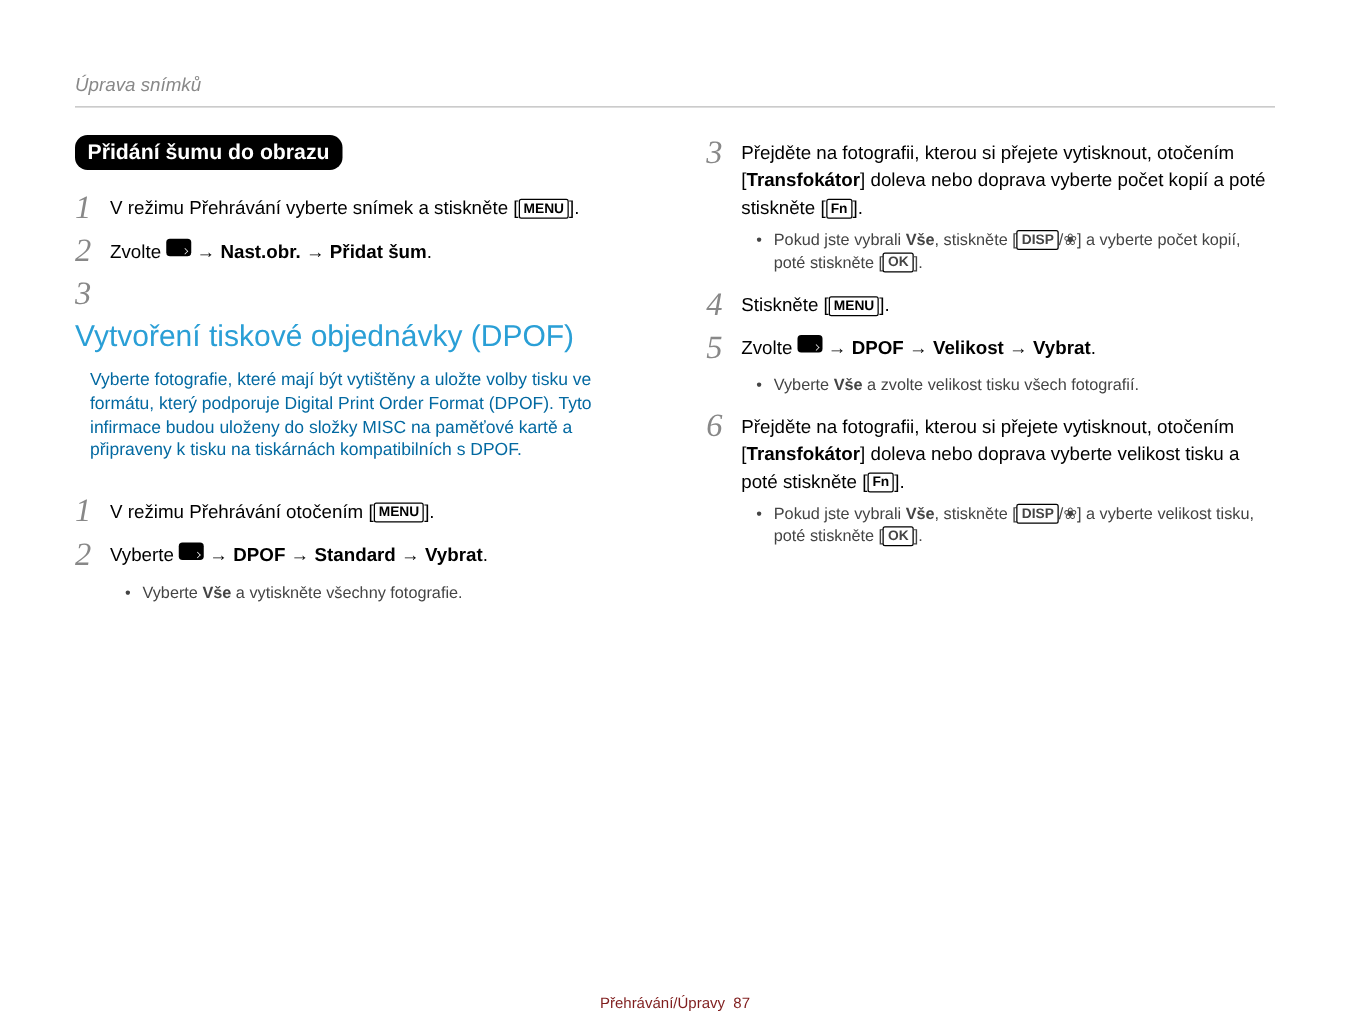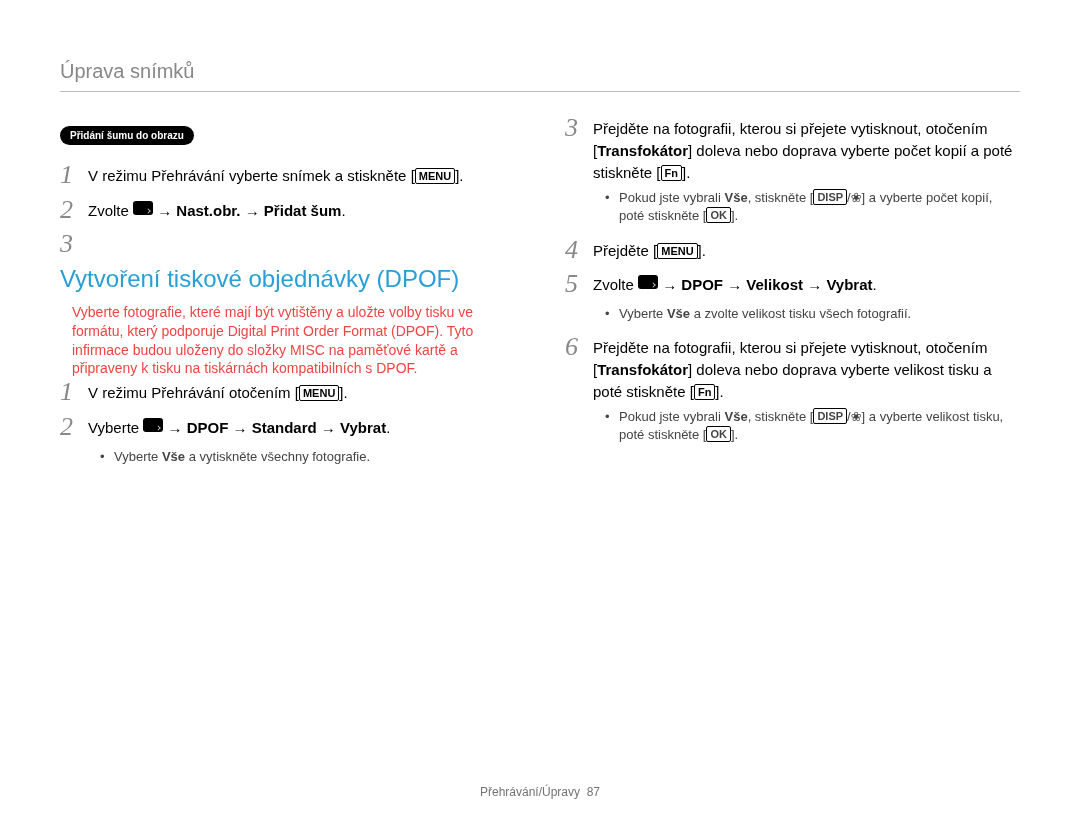--- a/index.html
+++ b/index.html
@@ -6,41 +6,41 @@
   body {
     width: 1080px;
     height: 815px;
     background: #fff;
     font-family: Arial, Helvetica, sans-serif;
     color: #000;
     padding: 60px 60px 20px 60px;
     position: relative;
   }
   .page-header {
-    font-size: 20px;
+    font-size: 15px;
     color: #888;
     padding-bottom: 8px;
     border-bottom: 1px solid #bbb;
     margin-bottom: 22px;
+    font-style: italic;
   }
   .columns {
     display: flex;
     gap: 50px;
   }
   .col { width: 50%; }
   .black-pill {
     display: inline-block;
     background: #000;
     color: #fff;
-    font-size: 10px;
+    font-size: 17px;
     font-weight: bold;
     padding: 4px 10px;
     border-radius: 10px;
     margin-bottom: 16px;
-    margin-top: 12px;
   }
   .step {
     display: flex;
     align-items: flex-start;
     margin-bottom: 6px;
   }
   .step-num {
     font-family: Georgia, 'Times New Roman', serif;
     font-style: italic;
     font-size: 26px;
@@ -73,23 +73,23 @@
     flex-shrink: 0;
   }
   .section-title {
     color: #2a9fd6;
     font-size: 24px;
     font-weight: normal;
     margin-bottom: 10px;
   }
   .section-intro {
     font-size: 14px;
-    color: #ef4444;
+    color: #0369a1;
     margin-left: 12px;
-    margin-bottom: 0;
+    margin-bottom: 26px;
     line-height: 1.35;
   }
   .btn {
     display: inline-block;
     border: 1px solid #000;
     font-size: 11px;
     font-weight: bold;
     padding: 0 3px;
     line-height: 14px;
     vertical-align: 1px;
@@ -121,25 +121,25 @@
     border-left: none;
     border-top: none;
     transform: rotate(-45deg) scale(0.6);
   }
   .flower-icon {
     font-size: 13px;
     vertical-align: 0;
   }
   .footer {
     position: absolute;
-    bottom: 16px;
+    bottom: 6px;
     width: 960px;
     text-align: center;
     font-size: 12px;
-    color: #737373;
+    color: #7f1d1d;
   }
 </style>
 </head>
 <body>
 
 <div class="page-header">Úprava snímků</div>
 
 <div class="columns">
 
   <div class="col">
@@ -202,21 +202,21 @@
         <span class="dot">•</span>
         <span>
           <span>Pokud jste vybrali </span><strong>Vše</strong><span>, stiskněte [</span><span class="btn">DISP</span><span>/</span><span class="flower-icon">❀</span><span>] a vyberte počet kopií, poté stiskněte [</span><span class="btn">OK</span><span>].</span>
         </span>
       </div>
     </div>
 
     <div class="step">
       <div class="step-num">4</div>
       <div class="step-body">
-        <span>Přejděte [</span><span class="btn">MENU</span><span>].</span>
+        <span>Stiskněte [</span><span class="btn">MENU</span><span>].</span>
       </div>
     </div>
 
     <div class="step">
       <div class="step-num">5</div>
       <div class="step-body">
         <span>Zvolte </span><span class="icon-chip"></span><strong> → DPOF → Velikost → Vybrat</strong><span>.</span>
       </div>
     </div>
     <div class="sub-bullets">

